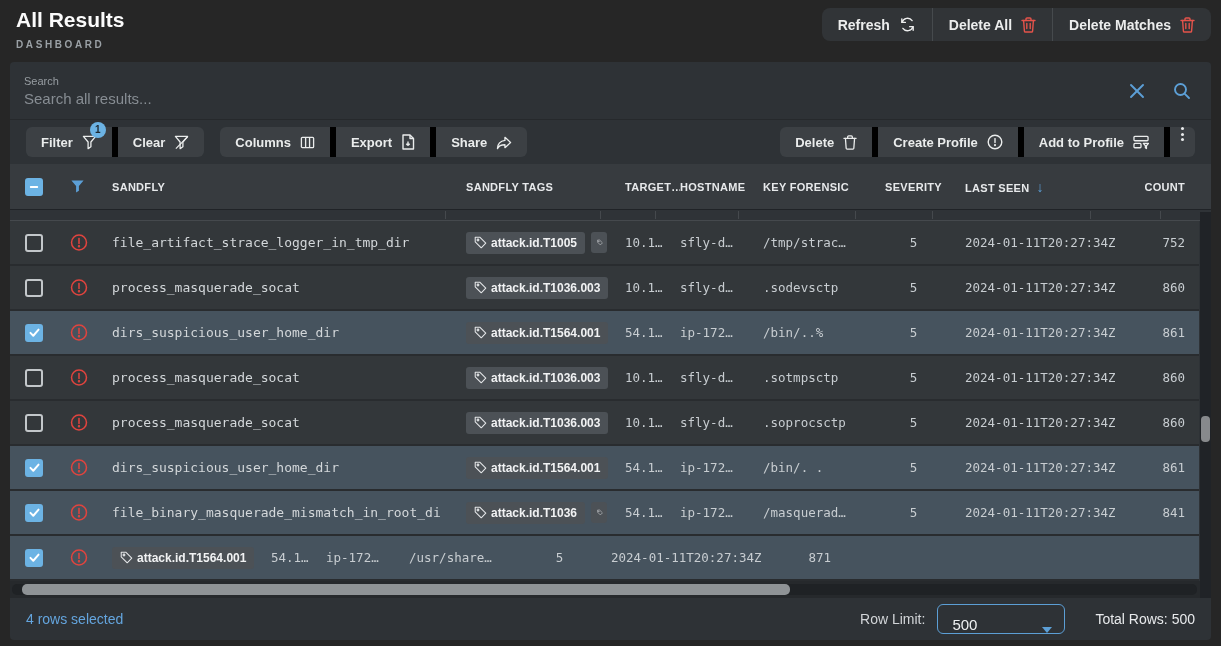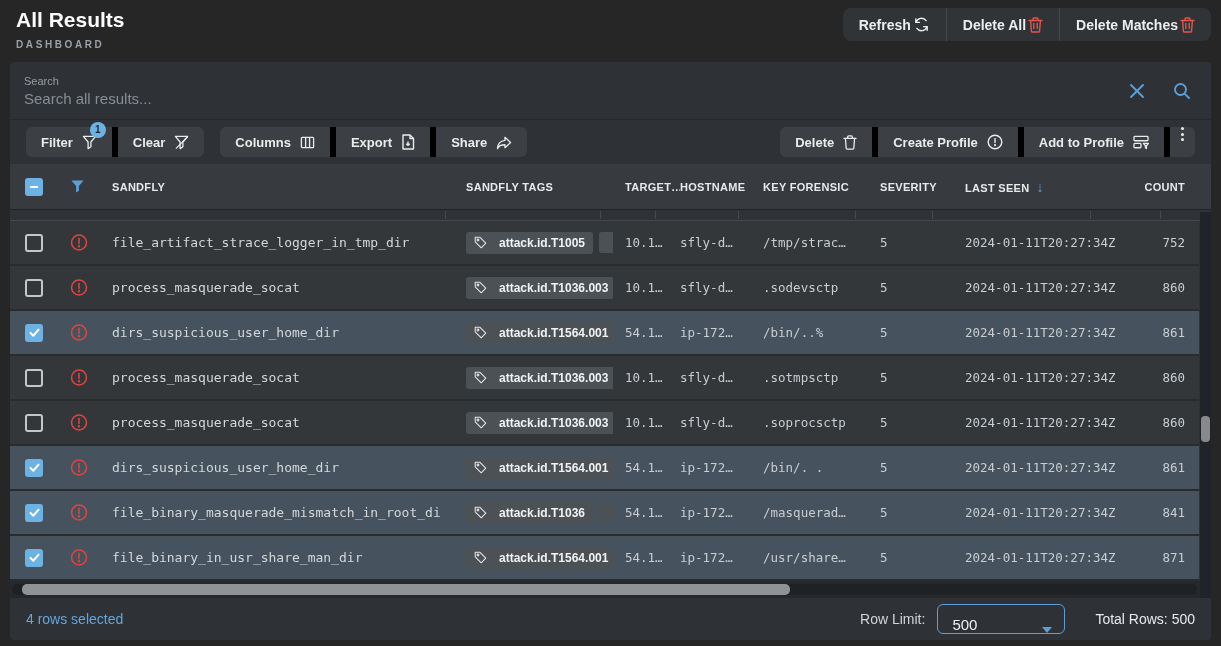--- a/index.html
+++ b/index.html
@@ -10,21 +10,21 @@
   }
   *{margin:0;padding:0;box-sizing:border-box}
   body{background:var(--bg);font-family:"Liberation Sans",sans-serif}
   .page{position:relative;width:1221px;height:646px;background:var(--bg);overflow:hidden}
 
   
   .topbar{height:62px;display:flex;justify-content:space-between;padding:8px 10px 0 16px}
   .title{font-size:21px;font-weight:700;color:#fbfbfb}
   .subtitle{margin-top:7px;font-size:10px;font-weight:700;color:var(--mut);letter-spacing:2.6px}
   .topactions{display:flex;height:33px;background:#313437;border-radius:8px;overflow:hidden;align-self:flex-start}
-  .topactions button{display:flex;align-items:center;gap:2px;padding:0 16px;background:transparent;border:none;border-left:1px solid #464a4d;color:#eceded;font:600 14px "Liberation Sans",sans-serif;cursor:pointer;height:100%}
+  .topactions button{display:flex;align-items:center;gap:9px;padding:0 16px;background:transparent;border:none;border-left:1px solid #464a4d;color:#eceded;font:600 14px "Liberation Sans",sans-serif;cursor:pointer;height:100%}
   .topactions button:first-child{border-left:none}
 
   
   .panel{position:absolute;left:10px;top:62px;width:1201px;height:578px;background:var(--panel);border-radius:4px;overflow:hidden}
 
   
   .searchbar{height:58px;display:flex;justify-content:space-between;align-items:center;padding:0 20px 0 14px;border-bottom:1px solid #26292c}
   .slabel{font-size:11px;font-weight:400;color:#979da2;margin-bottom:3px}
   .sinput{display:block;background:transparent;border:none;outline:none;color:#dfe2e4;font:400 15px "Liberation Sans",sans-serif;width:760px}
   .sinput::placeholder{color:#878d93}
@@ -48,37 +48,37 @@
   .sortarrow{color:var(--blue);font-size:14px;font-weight:700;margin-left:7px}
 
   
   .c-check{width:18px;margin-left:15px;flex:none}
   .c-alert{width:18px;margin-left:27px;flex:none;display:flex;align-items:center}
   .c-name{width:330px;margin-left:24px;flex:none;white-space:nowrap;overflow:hidden}
   .c-tags{width:147px;margin-left:24px;flex:none}
   .c-target{width:55px;margin-left:12px;flex:none}
   .c-host{width:83px;flex:none}
   .c-forensic{width:117px;flex:none}
-  .c-sev{width:67px;flex:none;text-align:left}
+  .c-sev{width:67px;flex:none;text-align:center}
   .c-last{width:150px;margin-left:18px;flex:none}
   .c-count{width:70px;flex:none;text-align:right}
   .c-supe{margin-left:30px;flex:1;white-space:nowrap;overflow:hidden}
 
   
   .partial{position:relative;height:11px;background:#2f3337;border-bottom:1px solid #45494d}
   .ptick{position:absolute;top:1px;bottom:1px;width:1px;background:#45494d}
 
   
   .trow{width:1189px;height:45px;display:flex;align-items:center;background:var(--row);border-bottom:2px solid var(--rowline)}
   .trow.sel{background:var(--rowsel)}
   .mono{font-family:"DejaVu Sans Mono","Liberation Mono",monospace;font-size:12.5px;color:var(--mono);white-space:nowrap;overflow:hidden}
   .name{font-size:13px;color:#d3d7da}
   .nametext{border-bottom:1px solid #83888c;padding-bottom:3px;white-space:nowrap}
   .tags{display:flex;gap:6px;align-items:center;overflow:hidden}
-  .chip{display:inline-flex;align-items:center;gap:12px;background:var(--chip);border-radius:3px;padding:4px 8px;font:700 12px "Liberation Sans",sans-serif;color:#f1f2f3;white-space:nowrap;flex:none}
+  .chip{display:inline-flex;align-items:center;gap:4px;background:var(--chip);border-radius:3px;padding:4px 8px;font:700 12px "Liberation Sans",sans-serif;color:#f1f2f3;white-space:nowrap;flex:none}
   .chip.clip{width:16px;overflow:hidden;padding:4px 0 4px 6px}
 
   
   .cb{width:18px;height:18px;border:2px solid #c3c7ca;border-radius:3px;display:flex;align-items:center;justify-content:center;cursor:pointer;flex:none;background:transparent}
   .cb svg{display:none}
   .cb.checked{background:var(--ltblue);border-color:var(--ltblue)}
   .cb.checked svg{display:block}
 
   
   .hscroll{position:relative;height:17px;background:#26292c}
@@ -494,21 +494,20 @@
               <polyline points="3,8.5 6.5,12 13,4.5"></polyline>
             </svg>
     </span>
     <span class="c-alert">
       <svg width="19" height="19" viewBox="0 0 19 19" fill="none" stroke="#e0443e" stroke-width="1.6">
               <circle cx="9.5" cy="9.5" r="7.9"></circle>
               <line x1="9.5" y1="5.4" x2="9.5" y2="10.6" stroke-linecap="round"></line>
               <circle cx="9.5" cy="13.5" r=".5" fill="#e0443e"></circle>
             </svg>
     </span>
-    <span class="c-name mono name"><span class="nametext">file_binary_in_usr_share_man_dir</span></span>
     <span class="c-tags tags">
             <span class="chip">
     <svg width="13" height="13" viewBox="0 0 16 16" fill="none" stroke="#e4e6e8" stroke-width="1.3" stroke-linejoin="round">
                 <path d="M1.5 1.5 h5.6 l7.4 7.4 -5.6 5.6 -7.4 -7.4 z"></path>
                 <circle cx="4.9" cy="4.9" r="1.1"></circle>
               </svg>
     <span class="chiptext">attack.id.T1564.001</span>
   </span>
           </span>
     <span class="c-target mono f-target">54.1…</span>

